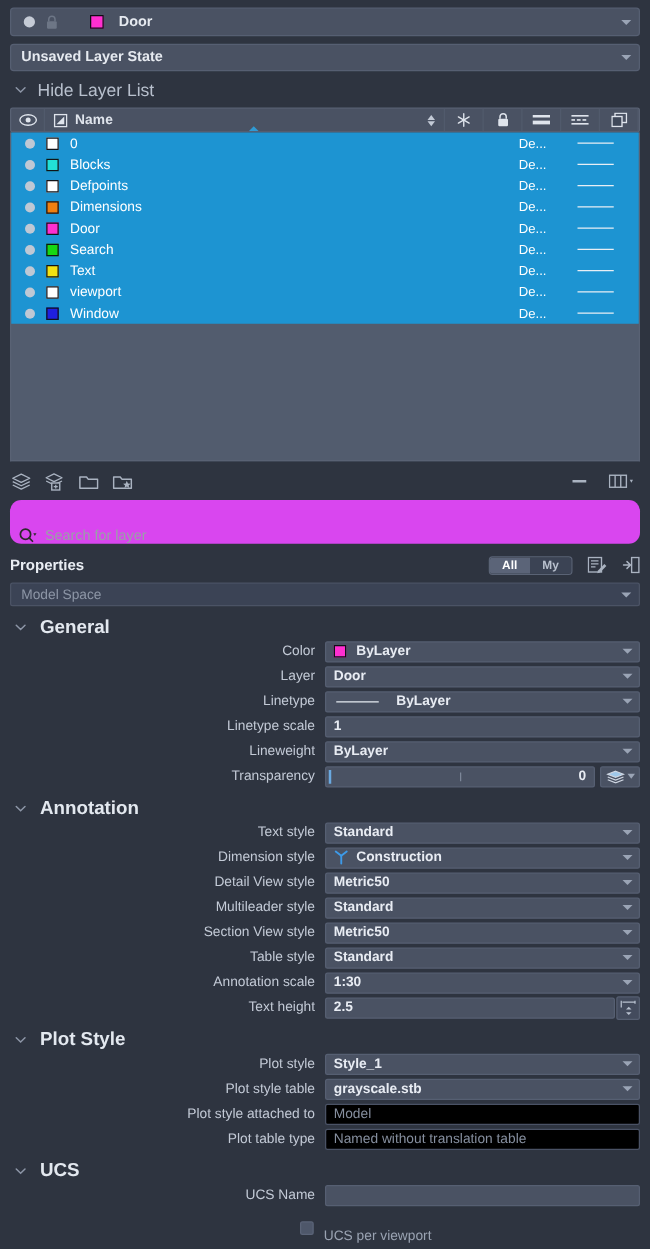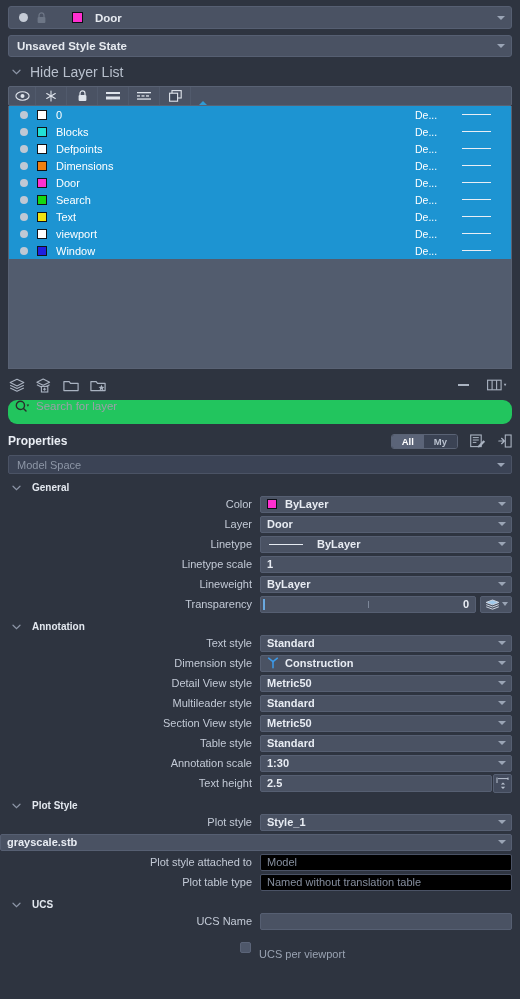--- a/index.html
+++ b/index.html
@@ -117,23 +117,23 @@
     height: 20px;
     display: flex; align-items: center; gap: 10px;
     position: relative;
   }
   .list-tools .tool { width: 17px; height: 17px; display:flex; align-items:center; justify-content:center; cursor:pointer;}
   .list-tools .right { position:absolute; right: 2px; display:flex; align-items:center; gap: 14px;}
   .minus-btn { width: 11px; height: 0; border-top: 2px solid #aab3c1; }
 
   
   .search {
-    margin: 5px 8px 0 8px; height: 24px;
-    background: #22c55e; border-radius: 9px;
-    display:flex; align-items:flex-start; padding: 0 7px; gap: 5px;
+    margin: 5px 8px 0 8px; height: 35px;
+    background: #d946ef; border-radius: 9px;
+    display:flex; align-items:flex-end; padding: 0 7px; gap: 5px;
   }
   .search input {
     border: none; outline: none; background: transparent;
     font-family: "Liberation Sans", sans-serif; font-size: 11.5px;
     color: #2b2b2b; width: 100%;
   }
   .search input::placeholder { color: #9aa0a8; }
 
   
   .props-head {
@@ -151,21 +151,21 @@
     margin: 5px 8px 0 8px; height: 19px;
     background: #3b4355; border: 1px solid #4b5365; border-radius: 2px;
     display:flex; align-items:center; padding: 0 8px;
     color: #8d96a6; font-size: 11px; position: relative;
   }
 
   
   .sec-head {
     margin: 8px 0 2px 12px;
     display:flex; align-items:center;
-    font-size: 10px; font-weight: 700; color:#e3e8ef;
+    font-size: 15px; font-weight: 700; color:#e3e8ef;
   }
   .sec-head .chev { margin-right: 11px; }
 
   .prow { display:flex; align-items:center; height: 18px; margin-top: 2px; padding-right: 8px;}
   .prow .plabel {
     width: 260px; text-align: right; padding-right: 8px;
     font-size: 11px; color: #c3cad6; white-space: nowrap;
   }
   .pfield {
     flex: 1; height: 17px; background: #4a5263; border: 1px solid #565f72; border-radius: 2px;
@@ -224,21 +224,21 @@
       </svg>
   </span>
   <span class="ic">
     <span class="swatch" id="topswatch" style="background: rgb(255, 47, 208);"></span>
   </span>
   <span class="layer-name">Door</span>
   <span class="caret"></span>
 </div>
 
 <div class="state-bar">
-  <span>Unsaved Style State</span>
+  <span>Unsaved Layer State</span>
   <span class="caret"></span>
 </div>
 
 <div class="hide-row">
   <span class="chev">
     <svg width="9" height="6" viewBox="0 0 9 6">
         <path d="M1 1.2L4.5 4.6L8 1.2" fill="none" stroke="#8d96a7" stroke-width="1.2" stroke-linecap="round"></path>
       </svg>
   </span>
   <span>Hide Layer List</span>
@@ -246,20 +246,33 @@
 
 <div class="table-wrap">
   <div class="thead">
     <div class="th eye">
       <span>
         <svg width="15" height="10" viewBox="0 0 15 10">
             <ellipse cx="7.5" cy="5" rx="6.6" ry="4.2" fill="none" stroke="#dfe4ec" stroke-width="1.1"></ellipse>
             <circle cx="7.5" cy="5" r="2" fill="#dfe4ec"></circle>
           </svg>
       </span>
+    </div>
+    <div class="th name">
+      <span>
+        <svg width="11" height="11" viewBox="0 0 11 11">
+            <rect x="0.6" y="0.6" width="9.8" height="9.8" fill="none" stroke="#dfe4ec" stroke-width="1.2"></rect>
+            <path d="M2.2 8.4L8.4 2.2V8.4z" fill="#dfe4ec"></path>
+          </svg>
+      </span>
+      <span class="lbl">Name</span>
+      <span class="sort-arrows">
+          <i class="up"></i>
+          <i class="dn"></i>
+        </span>
     </div>
     <div class="th icocol">
       <span>
         <svg width="12" height="12" viewBox="0 0 12 12">
             <g stroke="#dfe4ec" stroke-width="1.1" stroke-linecap="round">
               <line x1="6" y1="1" x2="6" y2="11"></line>
               <line x1="1.7" y1="3.5" x2="10.3" y2="8.5"></line>
               <line x1="10.3" y1="3.5" x2="1.7" y2="8.5"></line>
             </g>
           </svg>
@@ -622,20 +635,21 @@
       <span>Plot Style</span>
     </div>
     <div class="prow">
       <span class="plabel">Plot style</span>
       <span class="pfield">
         <span>Style_1</span>
         <span class="cv"></span>
       </span>
     </div>
     <div class="prow">
+      <span class="plabel">Plot style table</span>
       <span class="pfield">
         <span>grayscale.stb</span>
         <span class="cv"></span>
       </span>
     </div>
     <div class="prow">
       <span class="plabel">Plot style attached to</span>
       <span class="pfield plain">
         <span>Model</span>
       </span>

